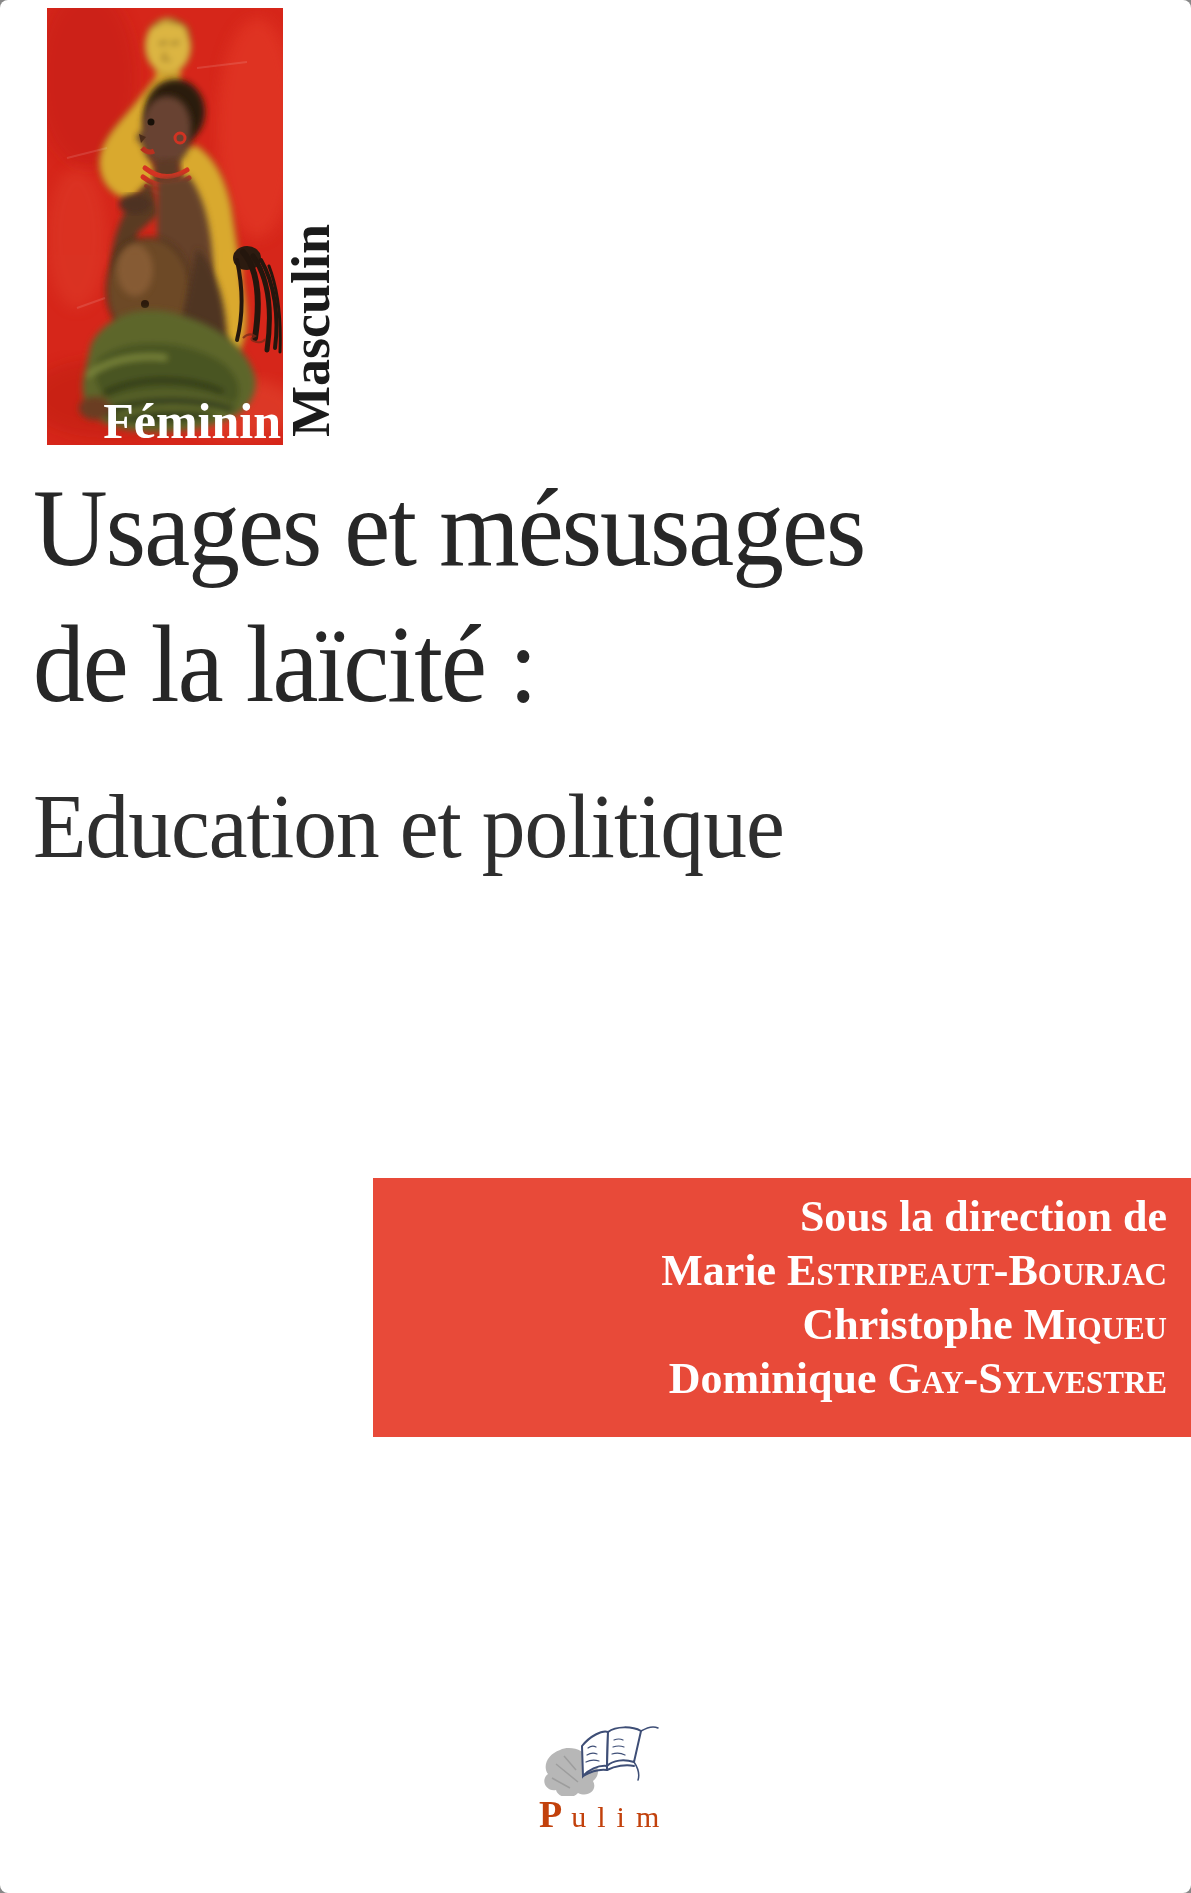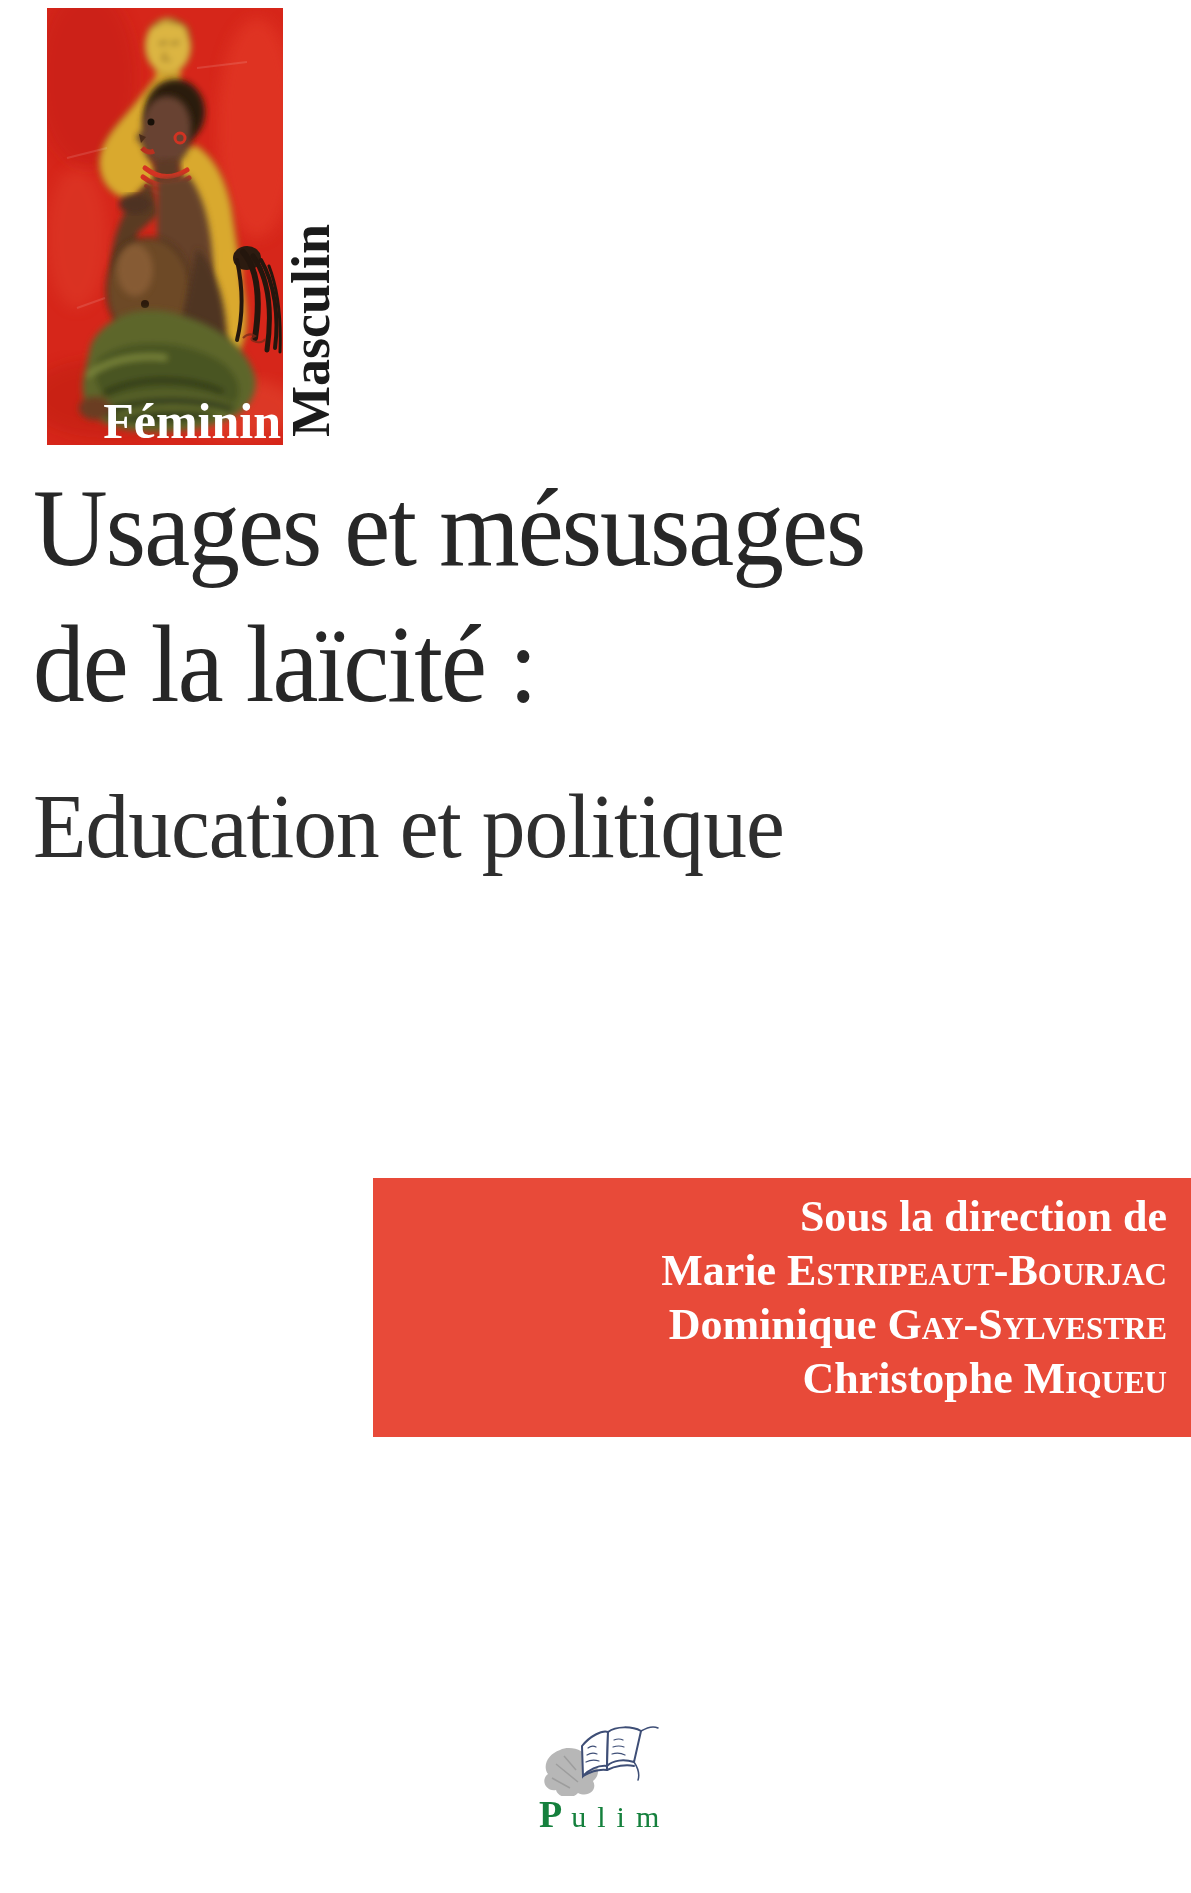--- a/index.html
+++ b/index.html
@@ -1,19 +1,20 @@
 <!DOCTYPE html>
 <html><head>
 <meta charset="utf-8">
 <style>
   html,body{margin:0;padding:0;background:#888;}
   .page{
     position:relative; width:1191px; height:1893px;
     background:#ffffff; overflow:hidden; margin:0 auto;
     font-family:"Liberation Serif", serif;
+    border-radius:8px;
   }
   
   .artwork{ position:absolute; left:47px; top:8px; width:236px; height:437px; }
   .artwork svg{ display:block; width:236px; height:437px; }
   .feminin{
     position:absolute; left:47px; top:396px; width:234px;
     text-align:right; color:#ffffff;
     font-weight:700; font-size:50px; line-height:50px;
     letter-spacing:0px; white-space:nowrap;
   }
@@ -46,21 +47,21 @@
     padding:12px 24px 0 16px; box-sizing:border-box;
     font-weight:700; font-size:44px; line-height:54px;
   }
   .credit-line{ white-space:nowrap; }
   .sc{ font-variant:small-caps; }
   
   .logo{ position:absolute; left:533px; top:1726px; width:134px; text-align:center; }
   .logo svg{ display:block; margin:0 auto; }
   .pulim{
     display:block; margin-top:2px;
-    color:#15803d; font-size:30px; line-height:32px;
+    color:#c2410c; font-size:30px; line-height:32px;
     letter-spacing:11px; text-indent:0; padding-left:6px;
     font-weight:400;
   }
   .pulim::first-letter{ font-size:38px; font-weight:700; letter-spacing:9px; }
 </style>
 </head>
 <body>
 
 <div class="page">
 
@@ -152,26 +153,26 @@
 
   <h2 class="subtitle" style="margin:0;">Education et politique</h2>
 
   <div class="credits">
     <div class="credit-line">Sous la direction de</div>
     <div class="credit-line">
       <span>Marie</span>
       <span class="sc">Estripeaut-Bourjac</span>
     </div>
     <div class="credit-line">
+      <span>Christophe</span>
+      <span class="sc">Miqueu</span>
+    </div>
+    <div class="credit-line">
       <span>Dominique</span>
       <span class="sc">Gay-Sylvestre</span>
-    </div>
-    <div class="credit-line">
-      <span>Christophe</span>
-      <span class="sc">Miqueu</span>
     </div>
   </div>
 
   <div class="logo">
     <svg width="124" height="70" viewBox="0 0 124 70" aria-hidden="true">
 
       <g>
         <path d="M22 24 C 10 28, 4 40, 10 48 C 2 54, 8 66, 18 64 C 20 72, 34 74, 40 67 C 50 72, 60 64, 55 55 C 64 48, 60 36, 50 34 C 48 24, 32 19, 22 24 Z" fill="#b7b7b7"></path>
         <path d="M18 38 L 40 56 M26 30 L 38 44 M14 52 L 32 62" stroke="#9d9d9d" stroke-width="1.5" fill="none"></path>
       </g>

